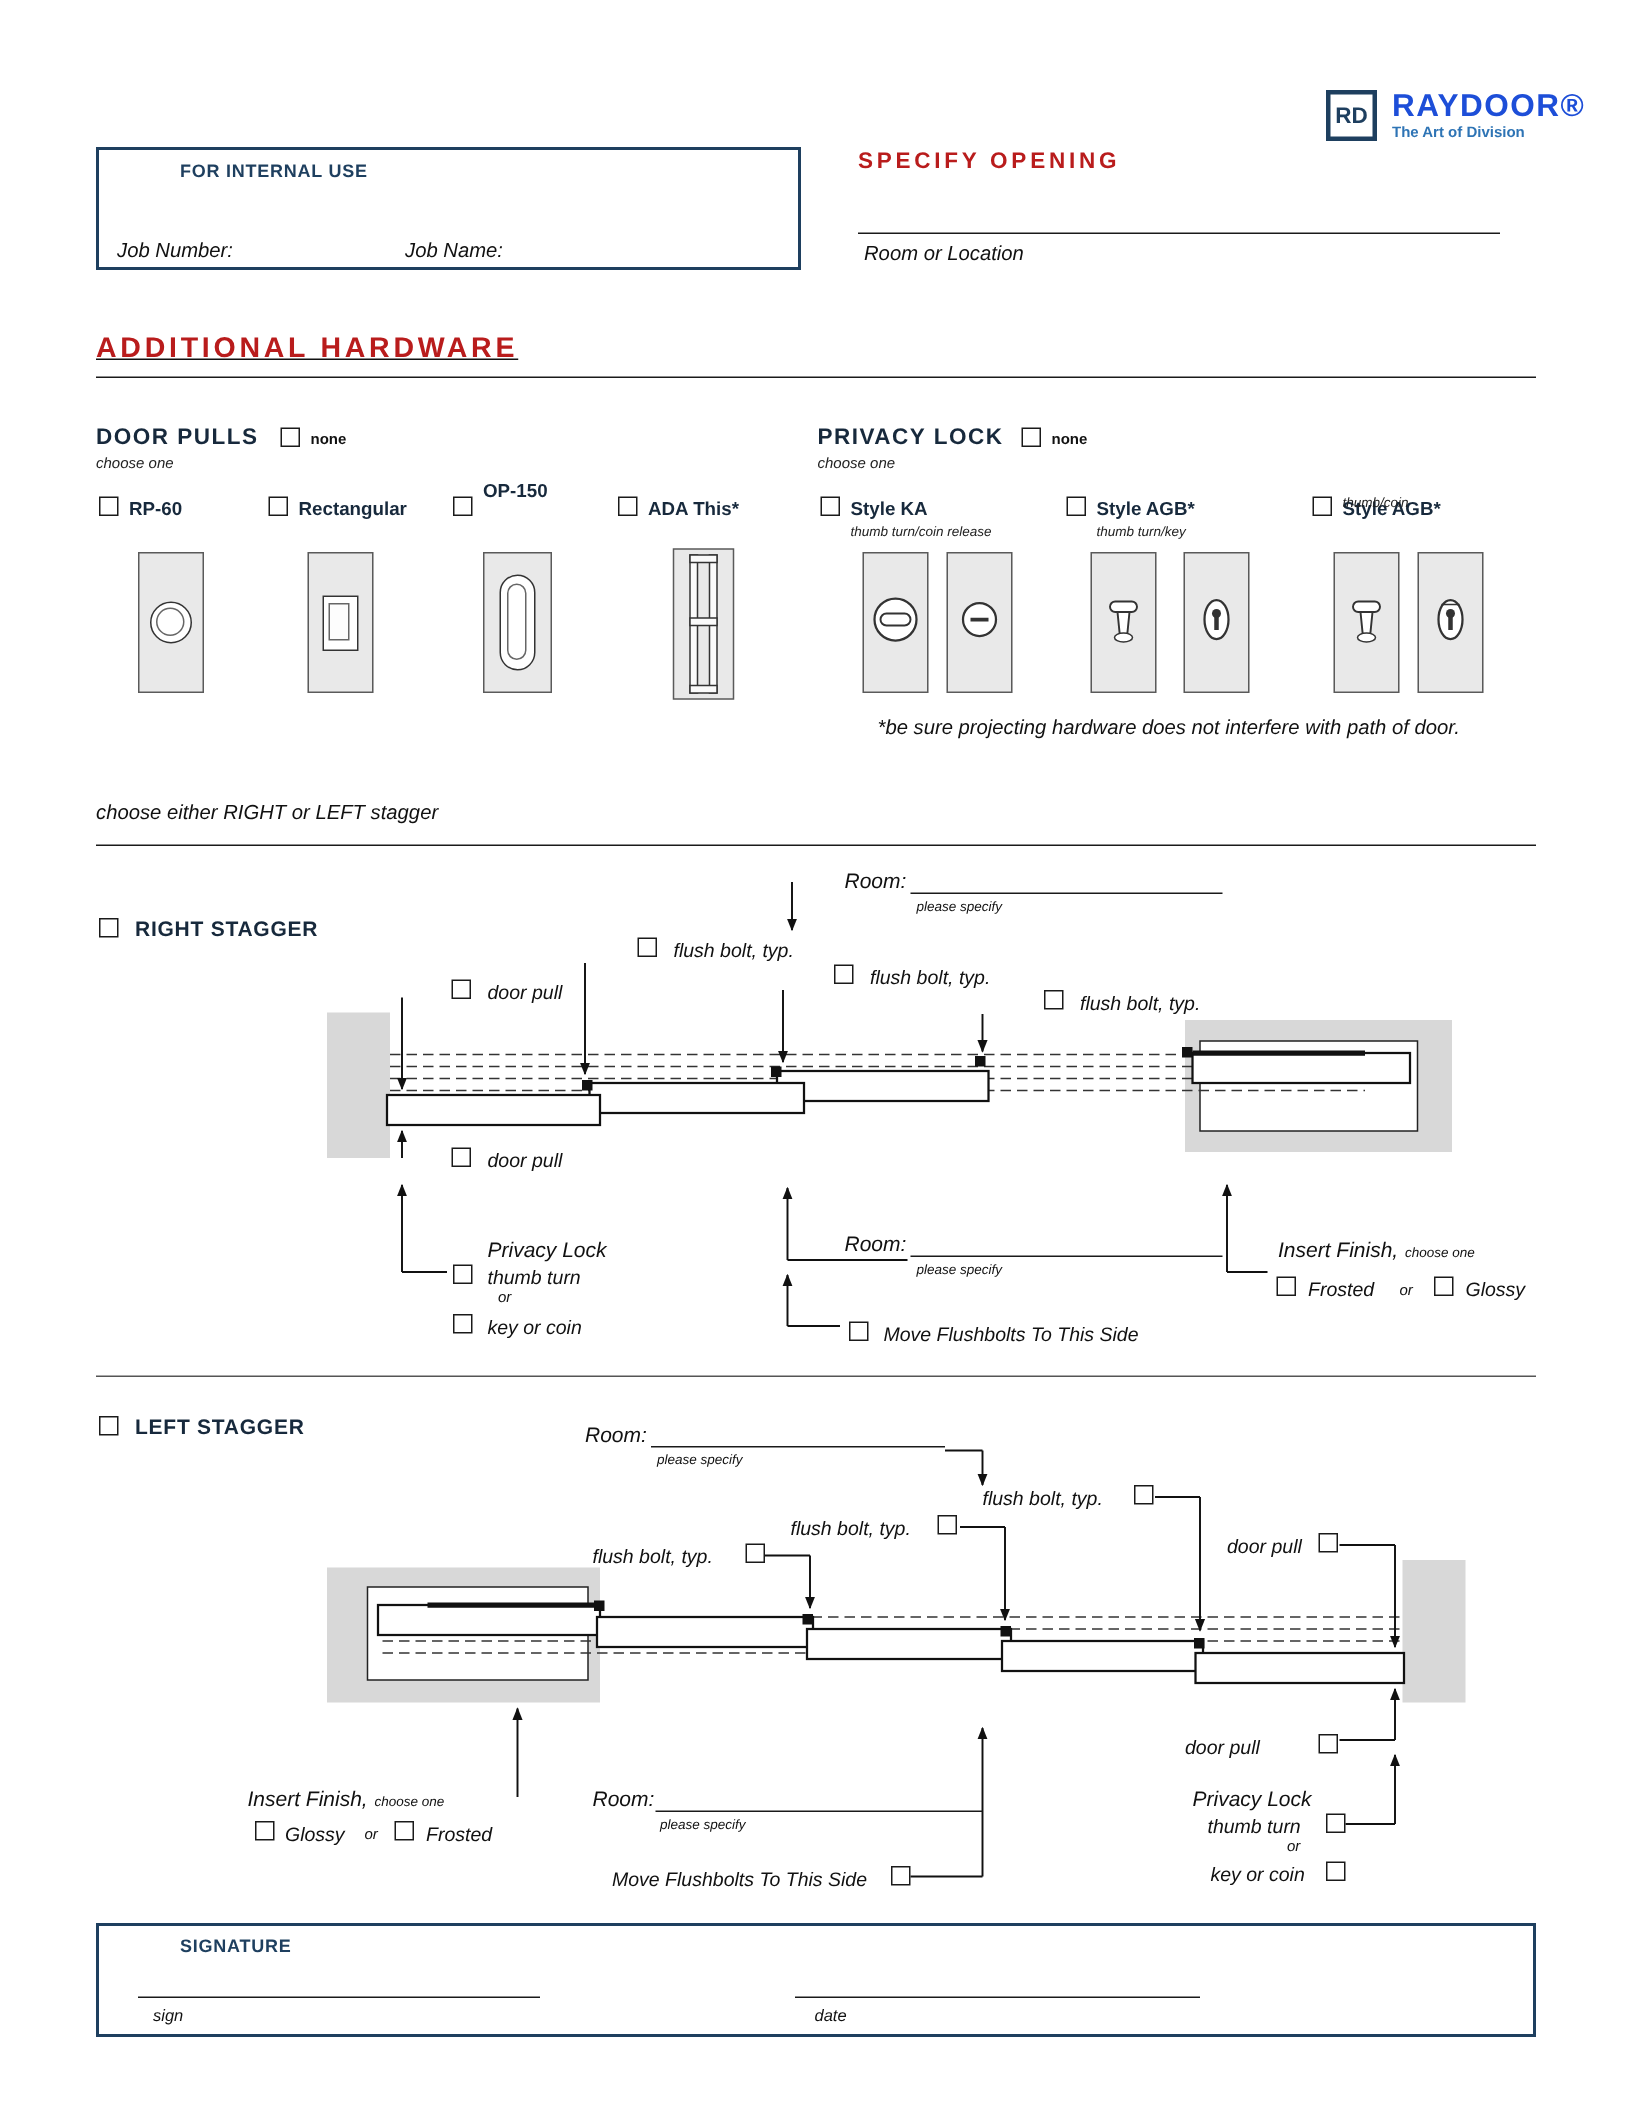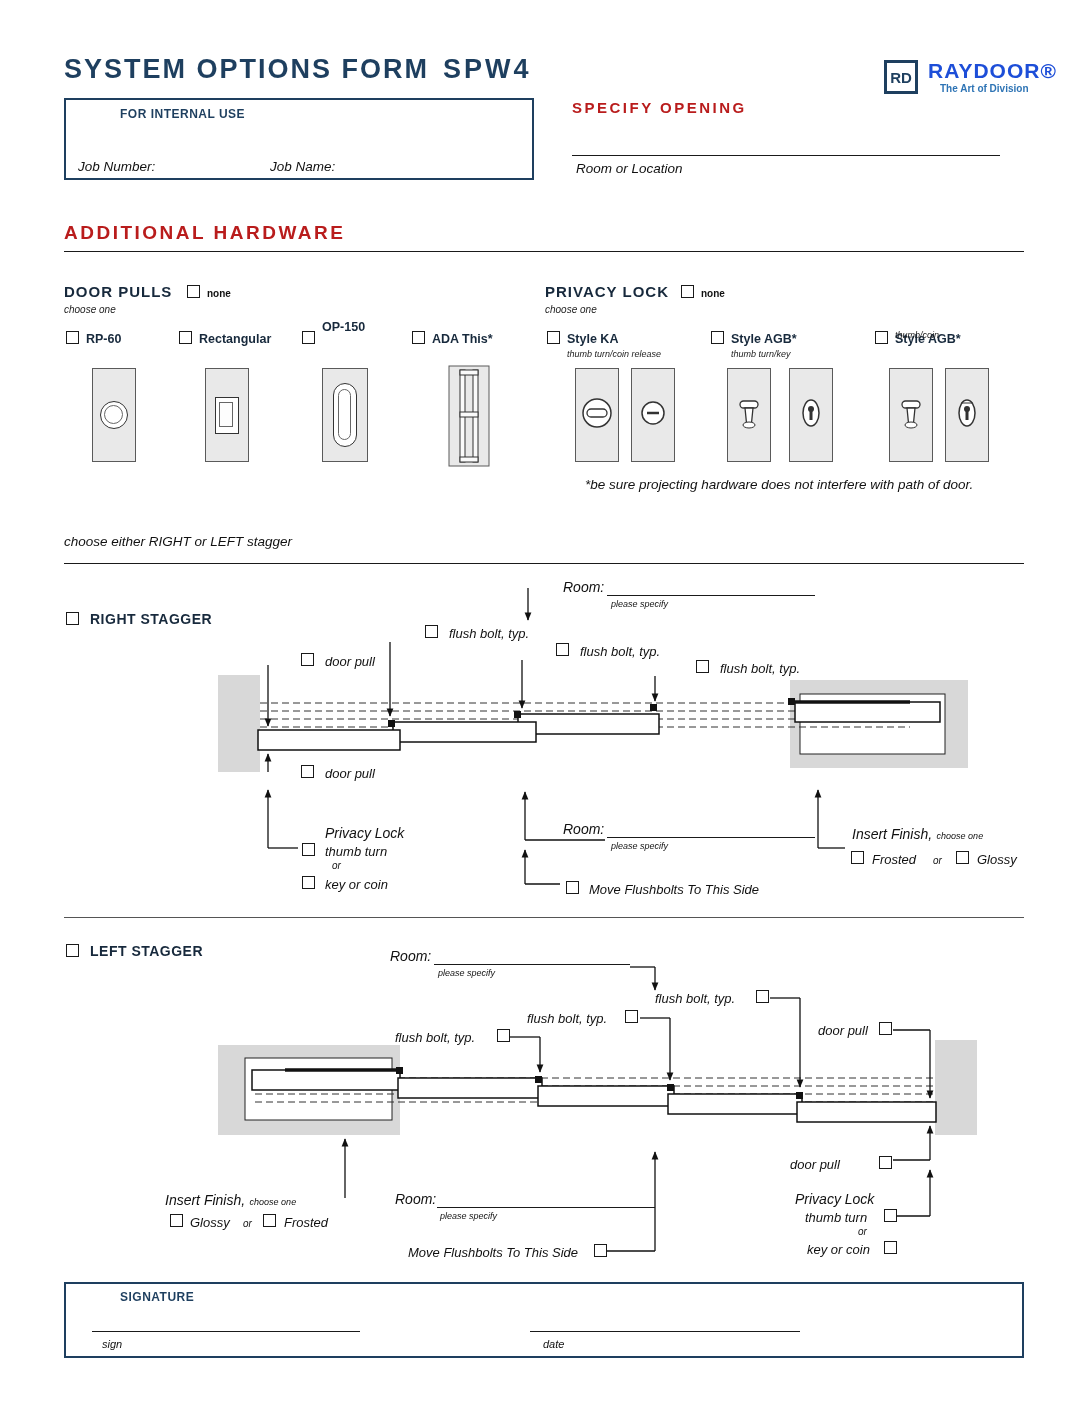--- a/index.html
+++ b/index.html
@@ -23,52 +23,49 @@
   .opt-label { font-weight:bold; font-size:12.5px; color:#17293c; }
   .opt-sub { font-style:italic; font-size:9px; color:#222; }
   .dlabel { font-style:italic; font-size:13px; color:#111; white-space:nowrap; }
   .dsmall { font-style:italic; font-size:9px; color:#111; white-space:nowrap; }
   .stagger-label { font-weight:bold; font-size:14px; letter-spacing:0.5px; color:#17293c; }
   .strip { position:absolute; width:44px; height:94px; background:#e9e9e9; border:1px solid #5a5a5a; }
   .ring { position:absolute; border-radius:50%; background:#fff; }
   .logo-box { position:absolute; width:34px; height:34px; border:3px solid #1e3f5f; color:#1e3f5f;
               font-weight:800; font-size:15px; display:flex; align-items:center; justify-content:center; }
   .brand { font-size:21px; font-weight:800; letter-spacing:1px; color:#1d4ed8; line-height:1; }
-  .tagline { font-size:10px; font-weight:bold; color:#2e74b5; line-height:1; margin-top:3px;margin-left:12px; }
+  .tagline { font-size:10px; font-weight:bold; color:#2e74b5; line-height:1; margin-top:3px; }
   svg { display:block; }
 </style>
 </head>
 <body>
 
 <div id="page">
 
-  <div class="abs title" style="left:64px; top:54px;">
-    <span>SYSTEM OPTIONS FORM</span><span class="model">SPW4</span>
-  </div>
 
   <div class="abs" style="left:884px; top:58px; width:160px;">
     <div class="logo-box" style="left:0; top:2px;">
       <span>RD</span>
     </div>
     <div class="abs" style="left:44px; top:2px;">
       <div class="brand">RAYDOOR®</div>
       <div class="tagline">The Art of Division</div>
     </div>
   </div>
 
   <div class="abs" style="left:64px; top:98px; width:470px; height:82px; border:2px solid #1e3f5f;"></div>
   <div class="abs b navy" style="left:76px; top:107px; font-size:12px; letter-spacing:0.5px;">FOR INTERNAL USE</div>
   <div class="abs it" style="left:78px; top:159px; font-size:13.5px;">Job Number:</div>
   <div class="abs it" style="left:270px; top:159px; font-size:13.5px;">Job Name:</div>
 
   <div class="abs sec-head" style="left:572px; top:99px; font-size:15px;">SPECIFY OPENING</div>
   <div class="fieldline" style="left:572px; top:142px; width:428px; height:14px;"></div>
   <div class="abs it" style="left:576px; top:161px; font-size:13.5px;">Room or Location</div>
 
-  <div class="abs" style="left:64px; top:222px; display:flex; align-items:flex-start; gap:16px;">
+  <div class="abs" style="left:64px; top:222px; display:flex; align-items:flex-start; gap:16px;text-decoration:underline;">
     <span class="sec-head" style="font-size:19px;">ADDITIONAL HARDWARE</span>
   </div>
   <div class="rule" style="left:64px; top:251px; width:960px;"></div>
 
   <div class="abs sub-head" style="left:64px; top:283px;">DOOR PULLS</div>
   <div class="cb" style="left:187px; top:285px;"></div>
   <div class="abs small-b" style="left:207px; top:288px;">none</div>
   <div class="abs choose" style="left:64px; top:304px;">choose one</div>
 
   <div class="cb" style="left:66px; top:331px;"></div>

